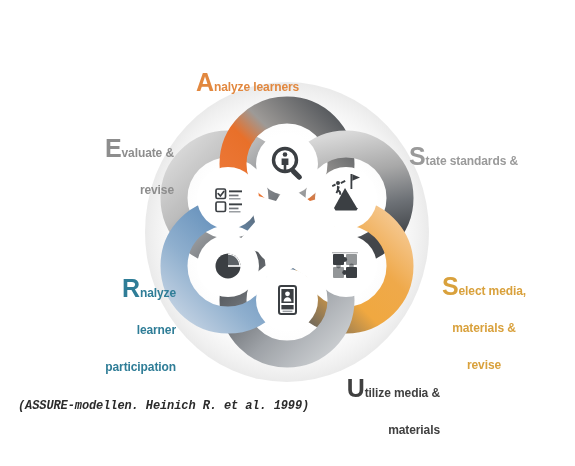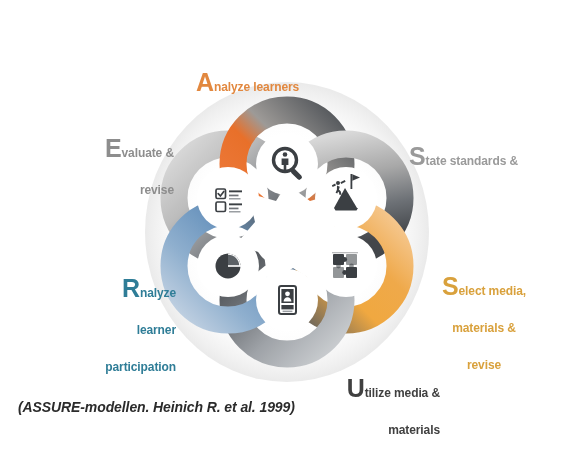--- a/index.html
+++ b/index.html
@@ -37,25 +37,25 @@
   .lbl-analyze{ left:196px; top:52px; width:200px; text-align:left; color:#E2883F; }
   .lbl-state  { left:409px; top:126px; width:178px; text-align:left; color:#9a9a9a; }
   .lbl-select { left:398px; top:256px; width:172px; text-align:center; color:#D9A13C; }
   .lbl-utilize{ left:248px; top:358px; width:192px; text-align:right; color:#404040; }
   .lbl-require{ left:4px;   top:258px; width:172px; text-align:right; color:#2F7D97; }
   .lbl-evaluate{left:14px;  top:118px; width:160px; text-align:right; color:#8d8d8d; }
 
   .caption{
     position:absolute;
     left:18px;top:399px;
-    font-size:14px;
+    font-size:12px;
     font-style:italic;
     font-weight:bold;
     color:#2b2b2b;
-    font-family:Liberation Sans, sans-serif;
+    font-family:Liberation Mono, monospace;
     letter-spacing:-0.1px;
   }
 </style>
 </head>
 <body>
 
 <div id="stage">
 
   <div class="diagram">
     <svg viewBox="0 0 290 320" xmlns="http://www.w3.org/2000/svg" aria-label="ASSURE cycle">

